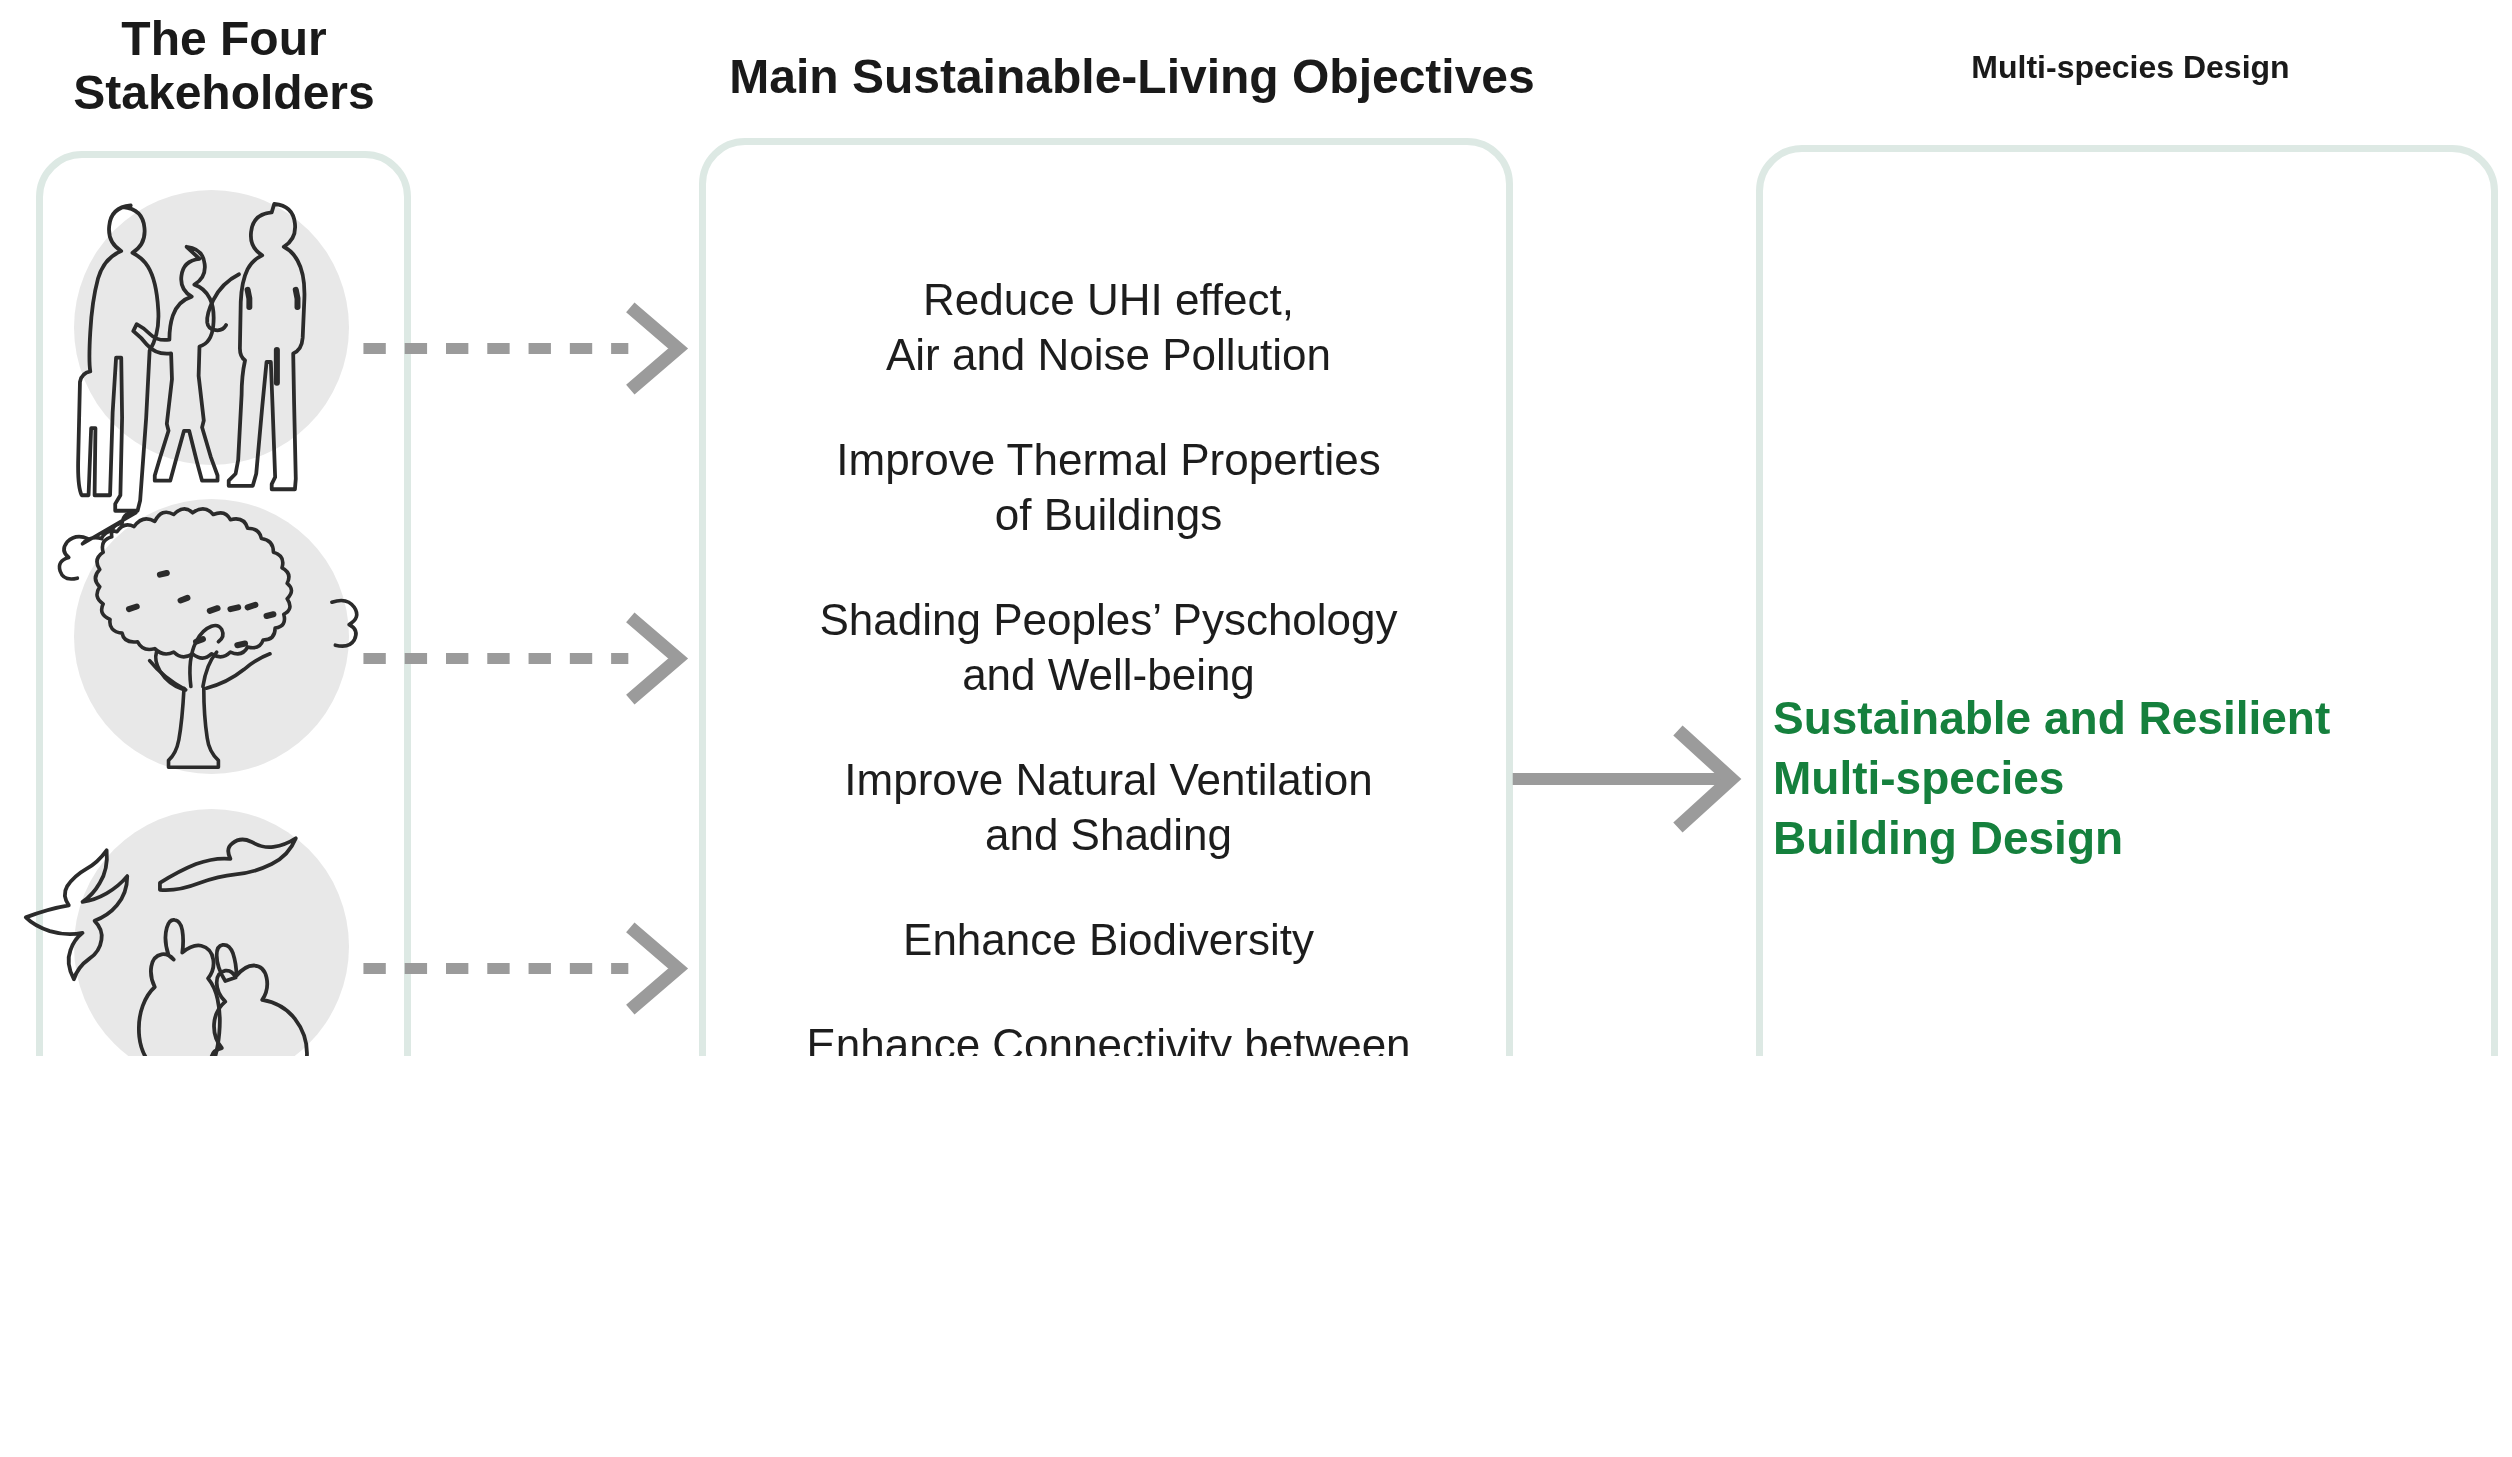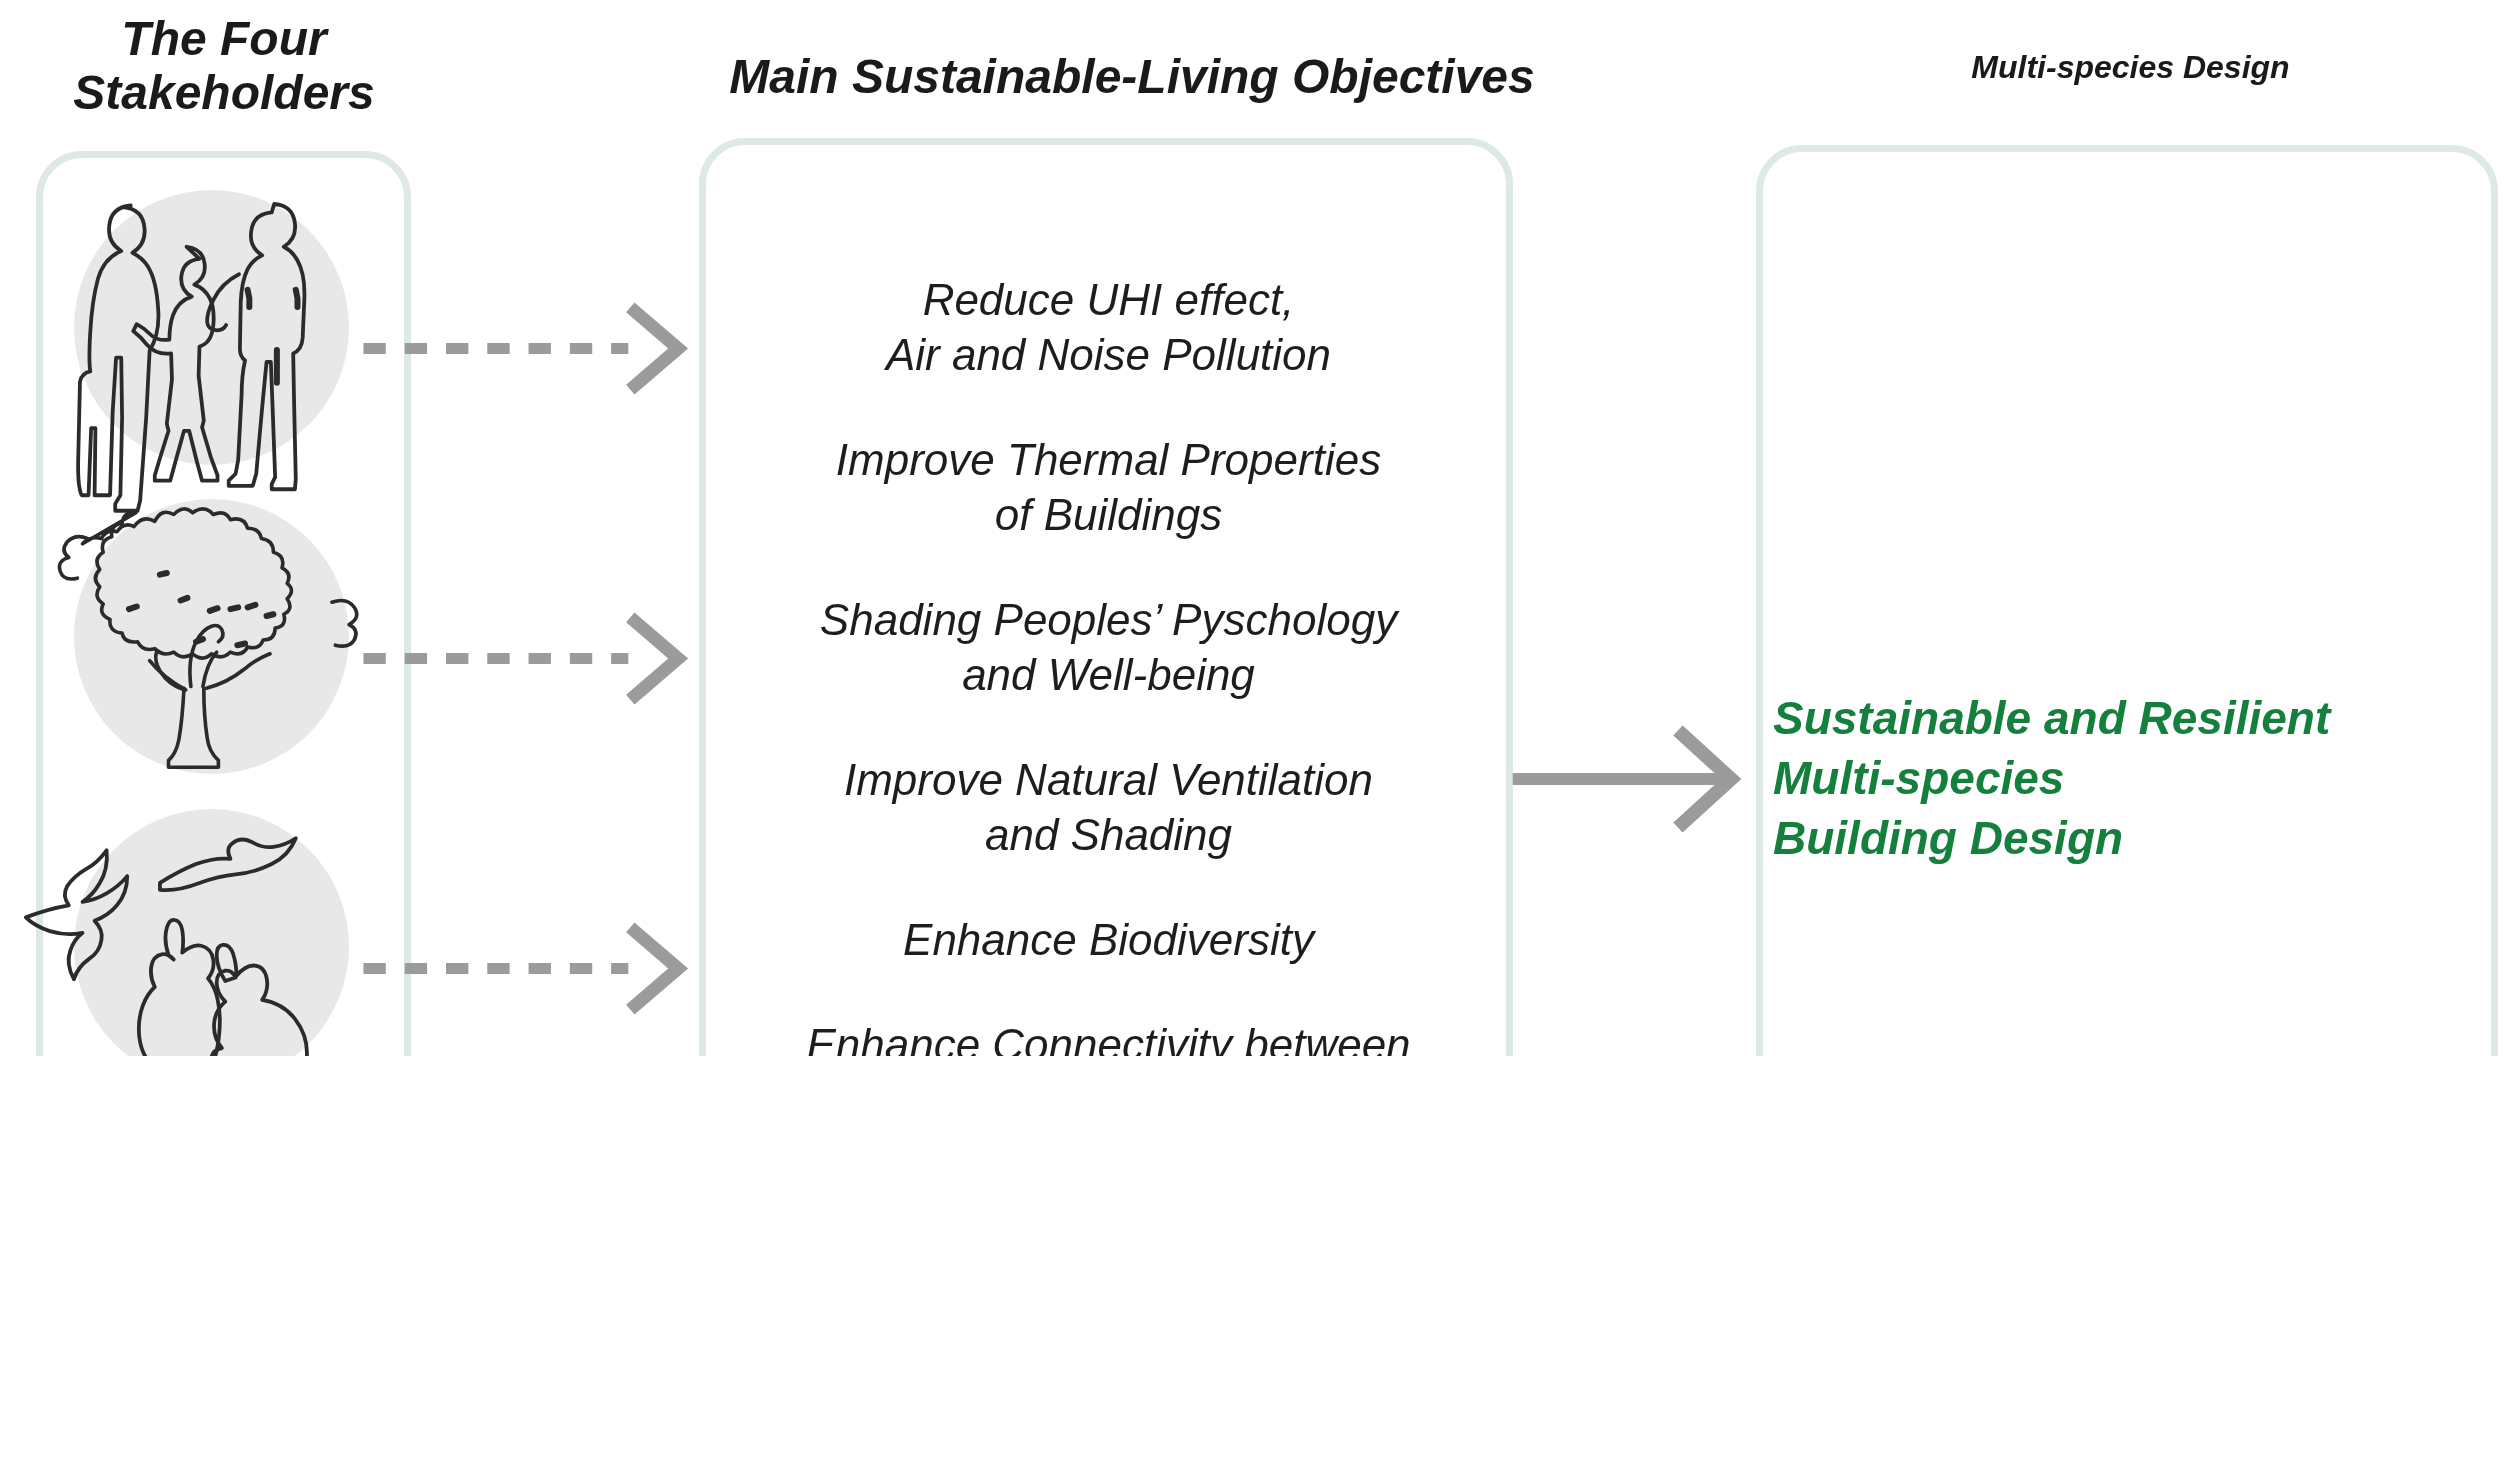--- a/index.html
+++ b/index.html
@@ -7,21 +7,20 @@
     padding: 0;
     background: #ffffff;
   }
   #stage {
     position: relative;
     width: 2512px;
     height: 1056px;
     background: #ffffff;
     font-family: "Liberation Sans", sans-serif;
     overflow: hidden;
-    font-style: italic;
   }
 
   
   .col-heading {
     position: absolute;
     text-align: center;
     font-weight: bold;
     color: #1a1a1a;
     line-height: 1.12;
     white-space: pre-line;

